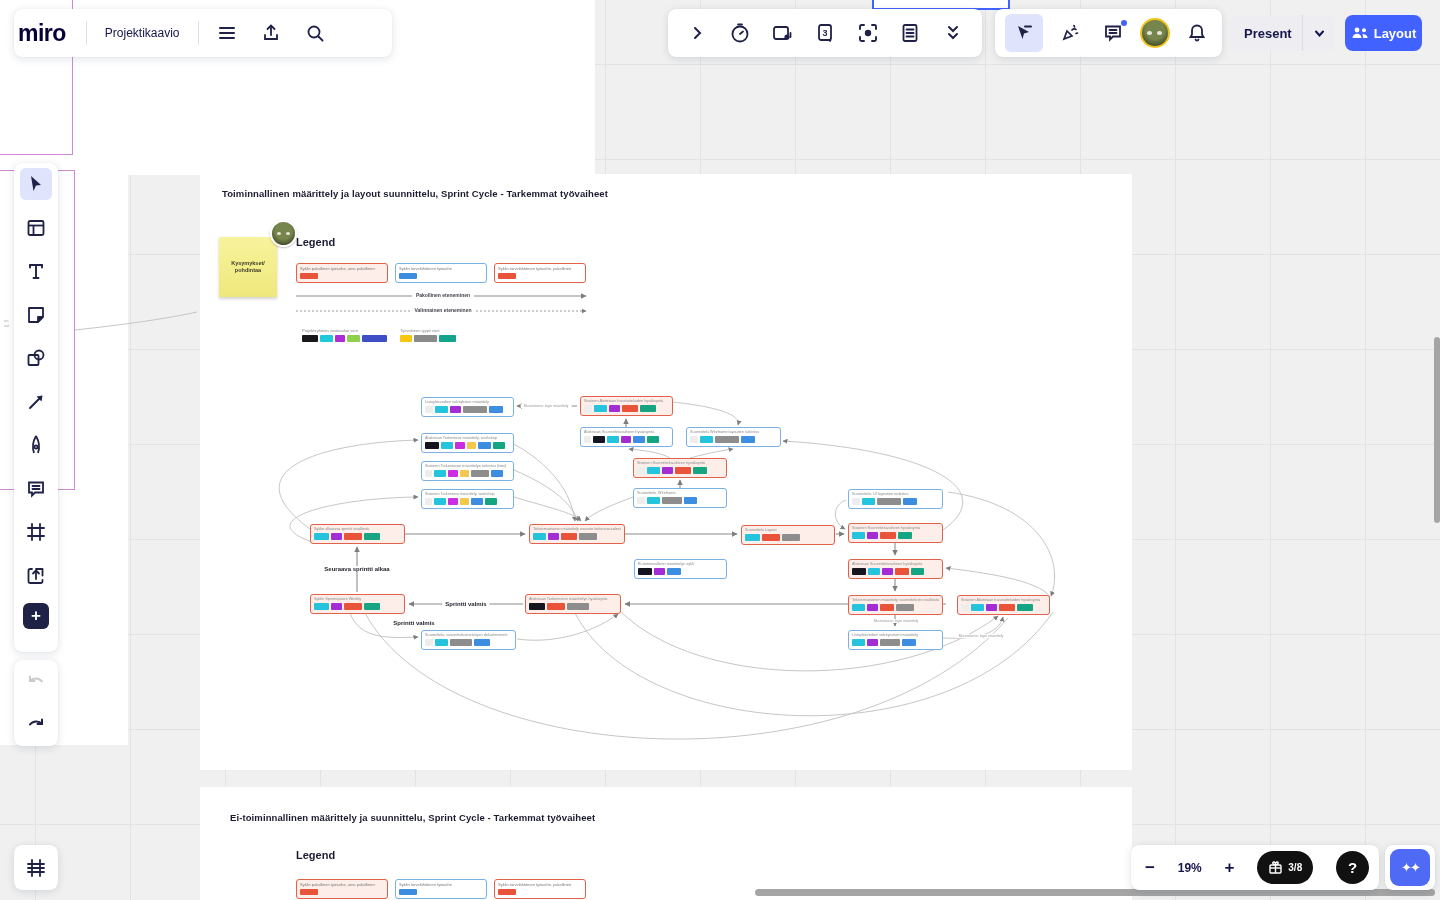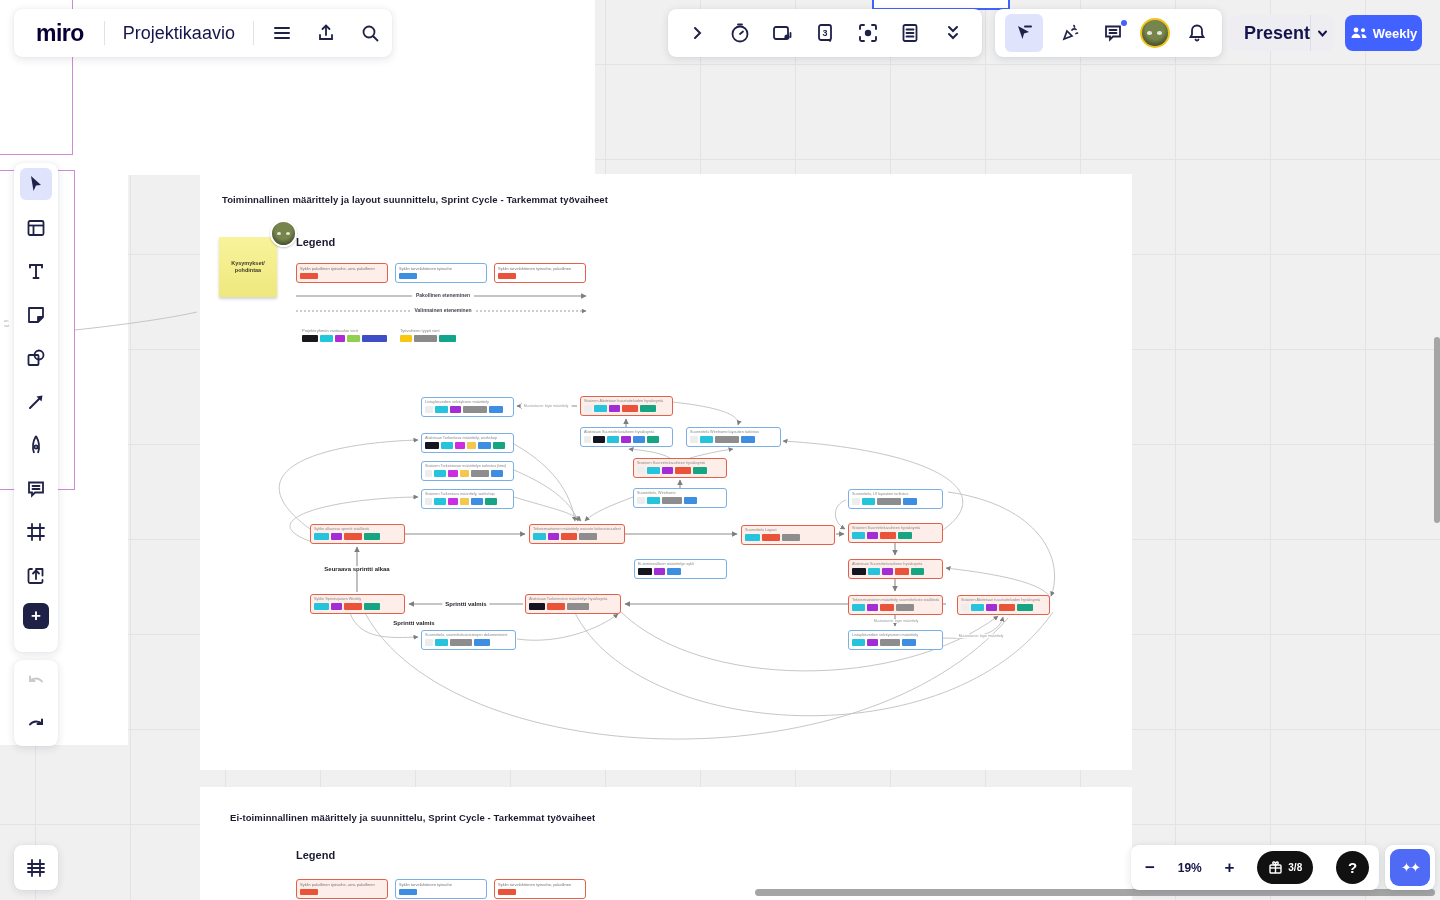--- a/index.html
+++ b/index.html
@@ -58,32 +58,32 @@
   .edge-label.big { font-size:6px; font-weight:bold; color:#26262e; }
   .edge-label.tiny { font-size:3.5px; color:#9a9a9a; }
 
   
   #hscroll { left:755px; top:889px; width:680px; height:7px; background:#a5a5a5; border-radius:4px; z-index:6; }
   #vscroll { left:1434px; top:337px; width:6px; height:186px; background:#a5a5a5; border-radius:4px; z-index:6; }
 
   
   .card { background:#fff; border-radius:8px; box-shadow:0 2px 8px rgba(9,30,66,.12), 0 0 1px rgba(9,30,66,.12); z-index:10; }
   #topbar-left { left:14px; top:9px; width:378px; height:48px; display:flex; align-items:center; }
-  #miro-logo { font-size:23px; font-weight:bold; color:#070036; letter-spacing:-.5px; margin-left:22px; }
+  #miro-logo { font-size:23px; font-weight:bold; color:#070036; letter-spacing:-.5px; margin-left:4px; }
   .vdiv { width:1px; height:24px; background:#e0e0e6; }
-  #board-title { font-size:18px; color:#15154c; padding:0 18px; }
+  #board-title { font-size:12px; color:#15154c; padding:0 18px; }
   .tb-btn { width:32px; height:32px; display:flex; align-items:center; justify-content:center; border-radius:6px; }
   .tb-btn svg { display:block; }
   #topbar-center { left:668px; top:9px; width:314px; height:48px; display:flex; align-items:center; justify-content:space-around; padding:0 8px; }
   #topbar-right { left:995px; top:9px; width:227px; height:48px; display:flex; align-items:center; justify-content:space-around; padding:0 4px; }
   .active-tool { background:#dfe3fc; }
   #tb-avatar { width:30px; height:30px; border:2.5px solid #f2c21c; }
   .dot-badge { position:absolute; width:6px; height:6px; border-radius:50%; background:#4262ff; right:2px; top:3px; }
   #present-group { left:1229px; top:15px; width:106px; height:36px; background:#eeeef2; border-radius:8px; display:flex; align-items:center; z-index:10; }
-  #present-label { font-size:18px; font-weight:bold; color:#15154c; padding-left:15px; flex:1; }
+  #present-label { font-size:13px; font-weight:bold; color:#15154c; padding-left:15px; flex:1; }
   #present-div { width:1px; height:36px; background:#dcdce2; }
   #share-btn { left:1345px; top:15px; width:77px; height:36px; background:#4262ff; border-radius:8px; display:flex; align-items:center; justify-content:center; gap:5px; z-index:10; }
   #share-label { color:#fff; font-size:13px; font-weight:bold; }
 
   #left-toolbar { left:14px; top:163px; width:44px; height:489px; display:flex; flex-direction:column; align-items:center; padding-top:5px; gap:11.5px; }
   #history-card { left:14px; top:660px; width:44px; height:86px; display:flex; flex-direction:column; align-items:center; justify-content:space-around; }
   #frames-card { left:14px; top:845px; width:44px; height:45px; display:flex; align-items:center; justify-content:center; }
   .plus-btn { width:26px; height:26px; background:#1f2147; border-radius:6px; display:flex; align-items:center; justify-content:center; }
   .plus-btn span { color:#fff; font-size:17px; font-weight:bold; line-height:1; margin-top:-1px; }
 
@@ -150,21 +150,21 @@
   <path class="e-light" d="M943,638 C985,640 1000,630 1003,617" marker-end="url(#arr)"></path>
   <path class="e-light" d="M1050,597 C1040,580 980,572 946,568" marker-end="url(#arr)"></path>
   <path class="e-light" d="M517,639 C560,645 600,628 618,614" marker-end="url(#arr)"></path>
   <path class="e-light" d="M350,613 C360,640 390,638 418,637" marker-end="url(#arr)"></path>
   <path class="e-light" d="M75,330 C130,324 170,318 197,312"></path>
 
   <path class="e-dark" d="M296,296 H586" marker-end="url(#arr)"></path>
   <path class="e-dash" d="M296,311 H586" marker-end="url(#arr)"></path>
 </svg>
 
-<div class="abs frame-title" style="left:222px;top:194px;">Toiminnallinen määrittely ja layout suunnittelu, Sprint Cycle - Tarkemmat työvaiheet</div>
+<div class="abs frame-title" style="left:222px;top:188px;">Toiminnallinen määrittely ja layout suunnittelu, Sprint Cycle - Tarkemmat työvaiheet</div>
 <div class="abs legend-heading" style="left:296px;top:236px;">Legend</div>
 <div id="legend1-boxes">
     <div class="abs legend-box red" style="left: 296px; top: 263px; width: 92px;">
       <span class="lb-text">Syklin pakollinen työvaihe, aina pakollinen</span>
       <span class="lb-chip" style="background: rgb(232, 83, 58);"></span>
     </div>
     <div class="abs legend-box blue" style="left: 395px; top: 263px; width: 92px;">
       <span class="lb-text">Syklin tarvelähtöinen työvaihe</span>
       <span class="lb-chip" style="background: rgb(61, 142, 224);"></span>
     </div>
@@ -559,21 +559,21 @@
       </svg>
   </span>
 </div>
 <div id="share-btn" class="abs">
   <svg width="18" height="14" viewBox="0 0 18 14" fill="#fff">
       <circle cx="6" cy="4" r="2.4"></circle>
       <path d="M1.5 12 c0-2.6 2-4.2 4.5-4.2 s4.5 1.6 4.5 4.2 Z"></path>
       <circle cx="13" cy="4.2" r="2"></circle>
       <path d="M11.5 8.3 c2.8-.4 5 1.3 5 3.7 h-4.2"></path>
     </svg>
-  <span id="share-label">Weekly</span>
+  <span id="share-label">Layout</span>
 </div>
 
 <div id="left-toolbar" class="abs card">
   <span class="tb-btn active-tool">
     <svg width="20" height="20" viewBox="0 0 20 20">
         <path d="M5 2 L15 11 L10 11.5 L7.5 17 Z" fill="#1f2147"></path>
       </svg>
   </span>
   <span class="tb-btn">
     <svg width="22" height="22" viewBox="0 0 22 22" fill="none" stroke="#1f2147" stroke-width="1.8">

